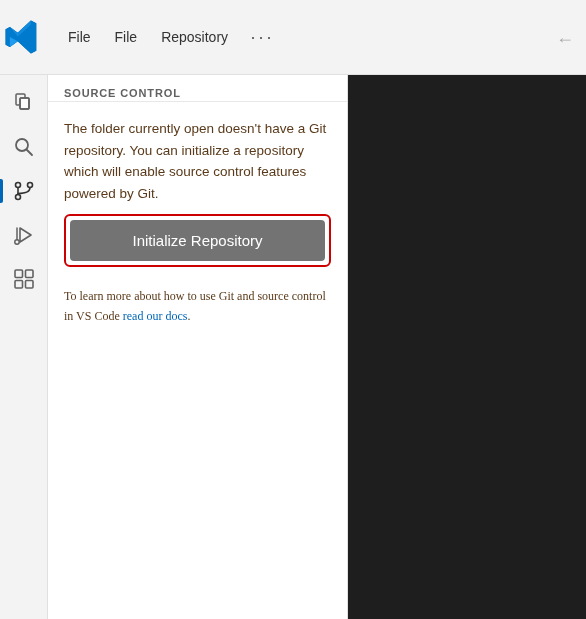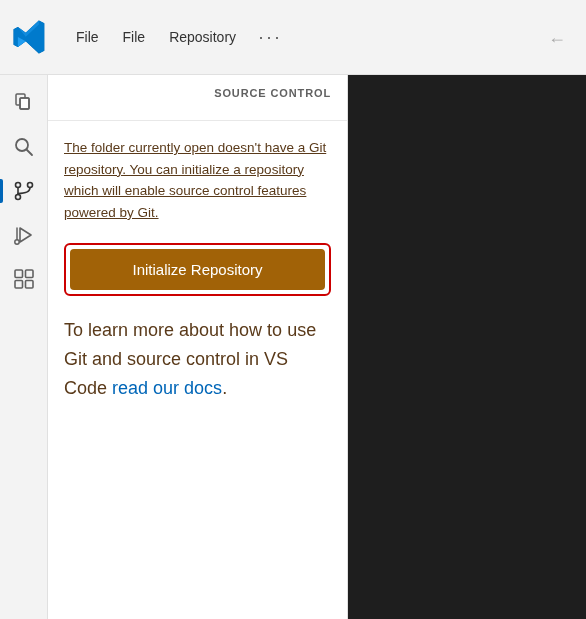--- a/index.html
+++ b/index.html
@@ -10,21 +10,21 @@
       background: #f3f3f3;
       overflow: hidden;
     }
 
     
     .titlebar {
       height: 75px;
       background: #f3f3f3;
       display: flex;
       align-items: center;
-      padding: 0 12px;
+      padding: 0 4px;
       gap: 18px;
       border-bottom: 1px solid #e0e0e0;
     }
     .titlebar-logo {
       width: 36px;
       height: 36px;
       flex-shrink: 0;
     }
     .titlebar-menu {
       display: flex;
@@ -101,62 +101,61 @@
 
     
     .sidebar {
       width: 300px;
       background: #ffffff;
       border-right: 1px solid #e0e0e0;
       display: flex;
       flex-direction: column;
     }
     .sidebar-header {
-      padding: 12px 16px 21px 16px;
+      padding: 12px 16px 2px 16px;
       font-size: 11px;
       font-weight: 700;
       color: #616161;
       letter-spacing: 0.08em;
       text-transform: uppercase;
       border-bottom: 1px solid #e8e8e8;
-      text-align: right;
     }
     .sidebar-content {
       padding: 16px;
       flex: 1;
     }
     .info-text {
       font-size: 13.5px;
       color: #5a3a1a;
       line-height: 1.6;
-      margin-bottom: 20px;
-      text-decoration: underline;
+      margin-bottom: 10px;
     }
     .init-btn-wrapper {
       border: 2px solid #cc0000;
       border-radius: 6px;
       padding: 4px;
       margin-bottom: 20px;
     }
     .init-btn {
       width: 100%;
       padding: 12px 16px;
-      background: #a16207;
+      background: #737373;
       color: #ffffff;
       border: none;
       border-radius: 4px;
       font-size: 15px;
       font-weight: 500;
       cursor: pointer;
       text-align: center;
     }
     .learn-text {
-      font-size: 18px;
+      font-size: 12px;
       color: #5a3a1a;
       line-height: 1.6;
+      font-family: Liberation Serif, serif;
     }
     .learn-text a {
       color: #0066b8;
       text-decoration: none;
     }
 
     
     .editor-area {
       flex: 1;
       background: #1e1e1e;

